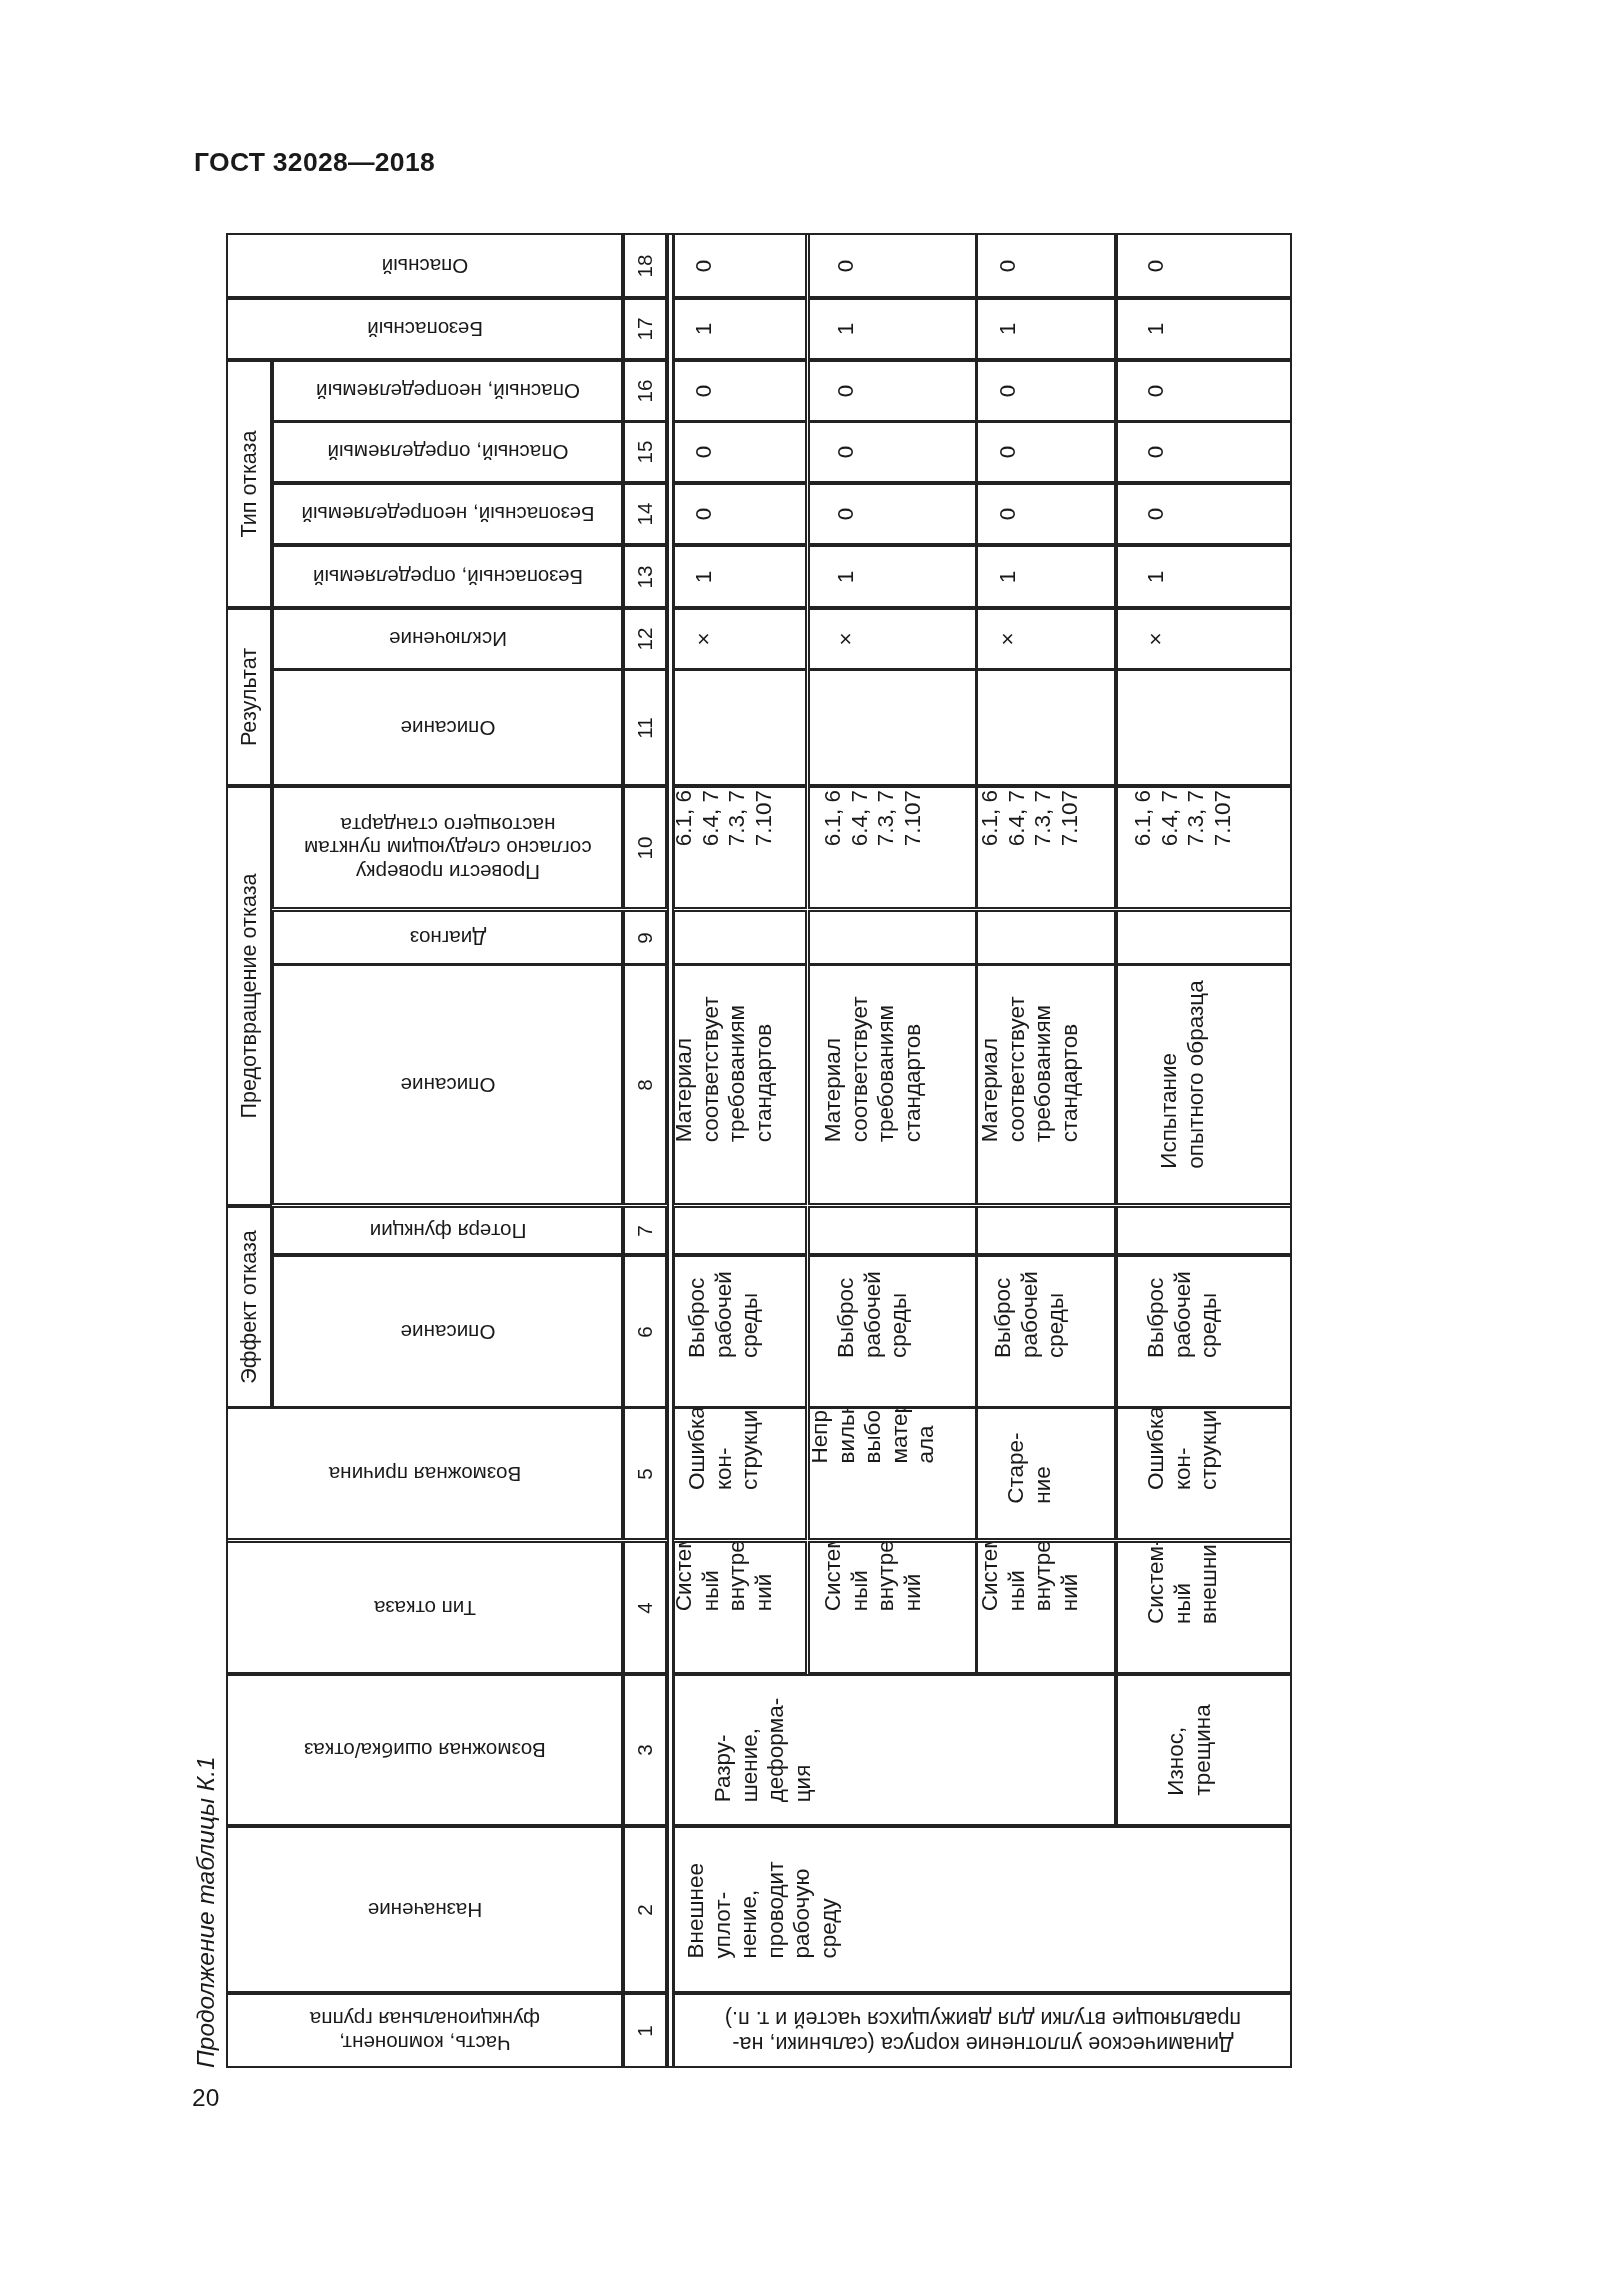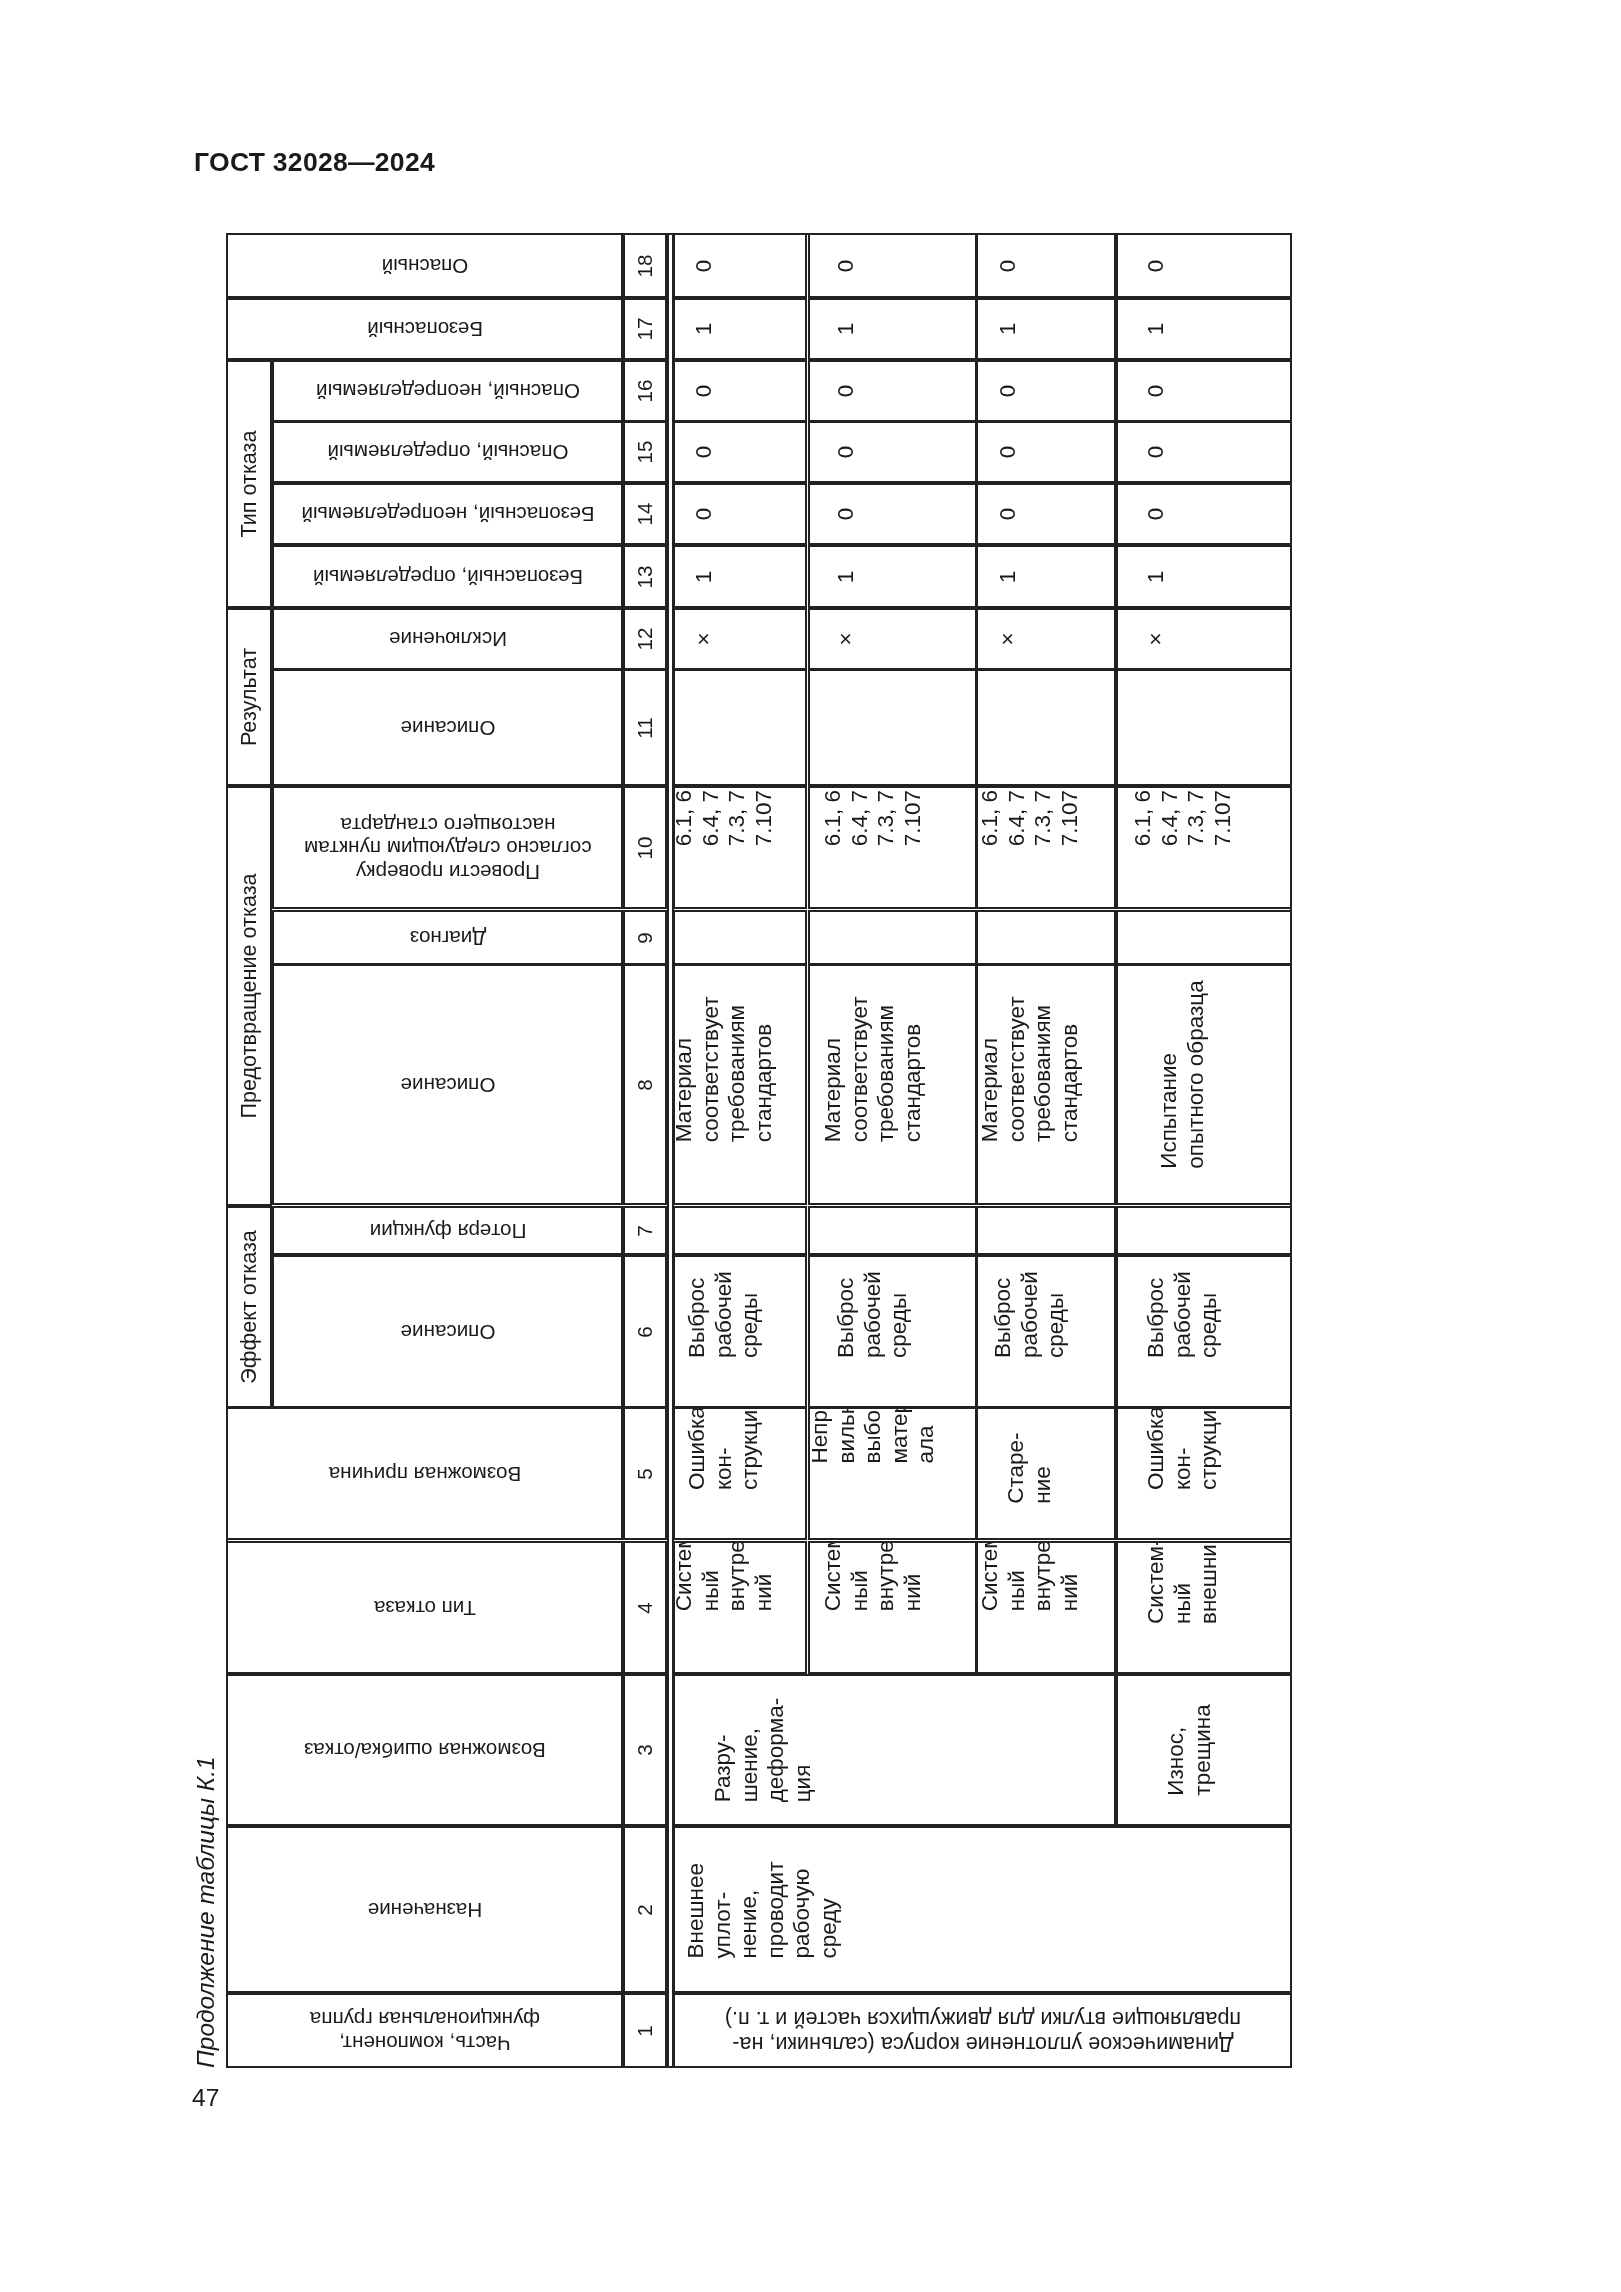--- a/index.html
+++ b/index.html
@@ -15,23 +15,23 @@
   .grp .t { transform:translate(-50%,-50%) rotate(-90deg); font-size:21.6px; }
   .num .t { transform:translate(-50%,-50%) rotate(-90deg); font-size:20.6px; }
   .dat .t { transform:translate(-50%,-50%) rotate(-90deg); font-size:22.5px; text-align:left; line-height:1.18; }
   .dbl { position:absolute; left:667px; top:233px; width:6.9px; height:1835px; box-sizing:border-box;
          border-left:2px solid #222; border-right:2px solid #222; background:#fff; }
   .outer { position:absolute; left:226px; top:233px; width:1066px; height:1835px; box-sizing:border-box; border:2.9px solid #222; pointer-events:none; }
 </style>
 </head>
 <body>
 
-<div class="doc-title">ГОСТ 32028—2024</div>
+<div class="doc-title">ГОСТ 32028—2018</div>
 <div class="caption">Продолжение таблицы К.1</div>
-<div class="page-num">47</div>
+<div class="page-num">20</div>
 
 <div id="table">
     <div class="cell grp" style="left: 226px; top: 360px; width: 46px; height: 248px;">
       <span class="t">Тип отказа</span>
     </div>
     <div class="cell grp" style="left: 226px; top: 608px; width: 46px; height: 178px;">
       <span class="t">Результат</span>
     </div>
     <div class="cell grp" style="left: 226px; top: 786px; width: 46px; height: 420px;">
       <span class="t">Предотвращение отказа</span>

